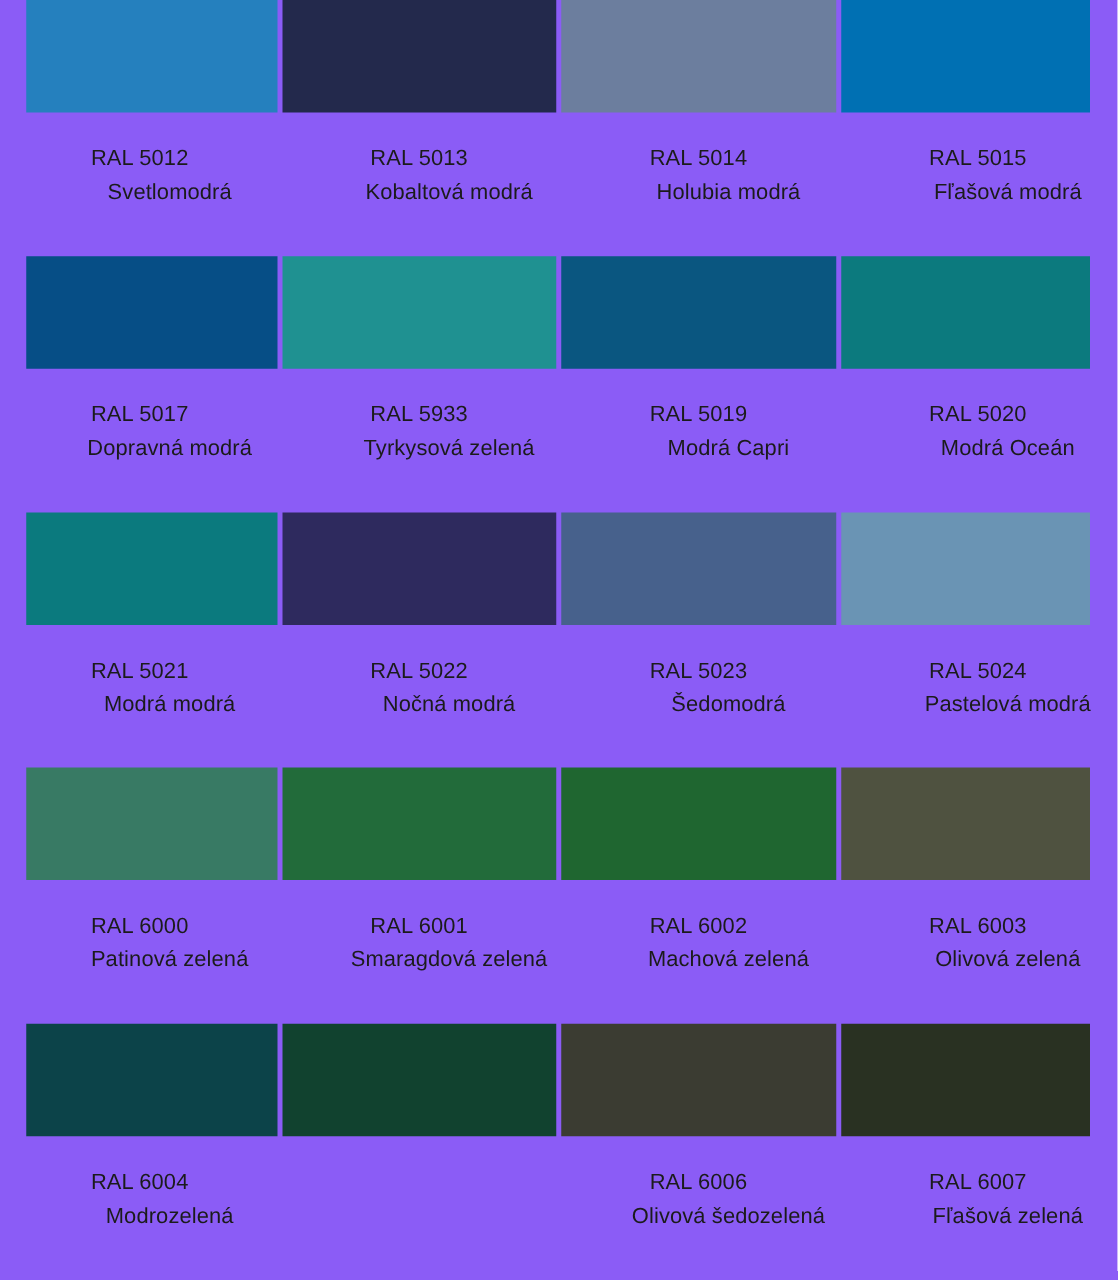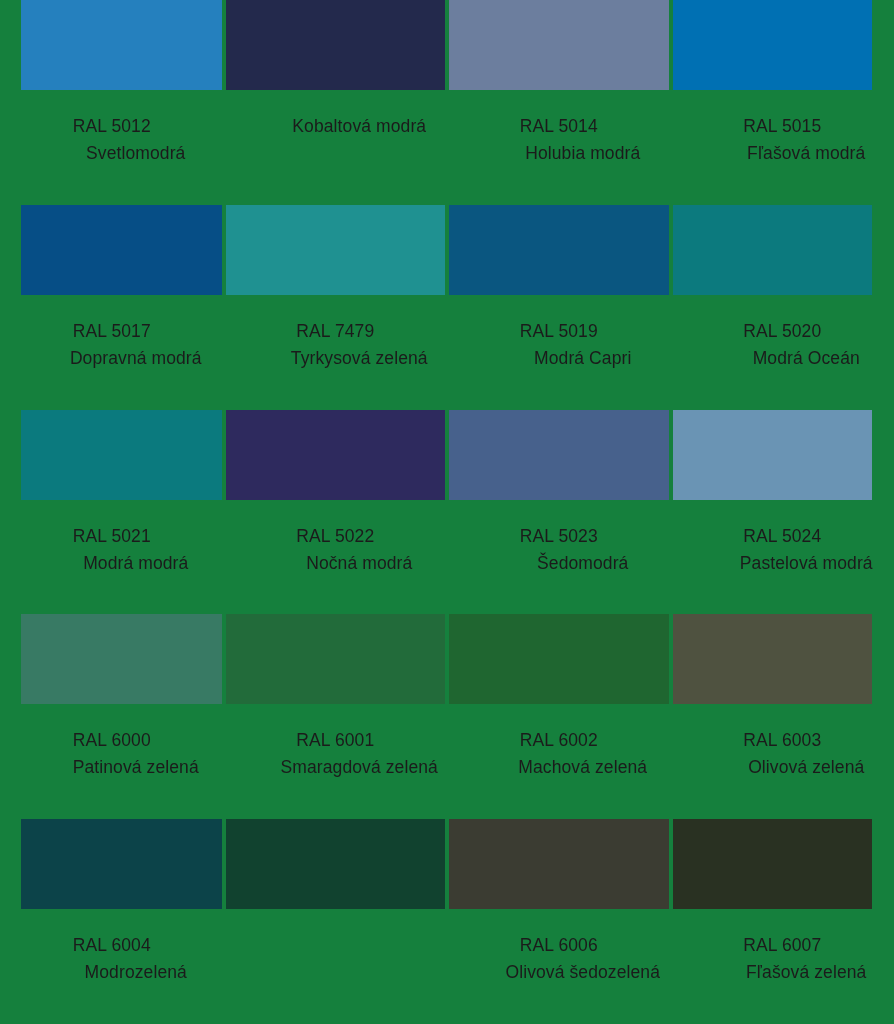--- a/index.html
+++ b/index.html
@@ -11,21 +11,21 @@
     width: 894px;
     height: 1024px;
     font-family: "Liberation Sans", sans-serif;
     -webkit-font-smoothing: antialiased;
   }
   .chart {
     position: relative;
     width: 894px;
     height: 1024px;
     box-sizing: border-box;
-    background: #15803d;
+    background: #8b5cf6;
     display: flex;
     flex-direction: column;
   }
   .row {
     display: flex;
     flex-direction: row;
     width: 894px;
     height: 204.8px;
     box-sizing: border-box;
   }
@@ -83,20 +83,21 @@
       <div class="caption">
         <span class="code">RAL 5012</span>
         <span class="name">Svetlomodrá</span>
       </div>
     </div>
     <div class="cell">
       <div class="swatch-wrap">
         <div class="swatch" style="background-color:#23294c;"></div>
       </div>
       <div class="caption">
+        <span class="code">RAL 5013</span>
         <span class="name">Kobaltová modrá</span>
       </div>
     </div>
     <div class="cell">
       <div class="swatch-wrap">
         <div class="swatch" style="background-color:#6c7e9e;"></div>
       </div>
       <div class="caption">
         <span class="code">RAL 5014</span>
         <span class="name">Holubia modrá</span>
@@ -121,21 +122,21 @@
       <div class="caption">
         <span class="code">RAL 5017</span>
         <span class="name">Dopravná modrá</span>
       </div>
     </div>
     <div class="cell">
       <div class="swatch-wrap">
         <div class="swatch" style="background-color:#1f9191;"></div>
       </div>
       <div class="caption">
-        <span class="code">RAL 7479</span>
+        <span class="code">RAL 5933</span>
         <span class="name">Tyrkysová zelená</span>
       </div>
     </div>
     <div class="cell">
       <div class="swatch-wrap">
         <div class="swatch" style="background-color:#0a5680;"></div>
       </div>
       <div class="caption">
         <span class="code">RAL 5019</span>
         <span class="name">Modrá Capri</span>

